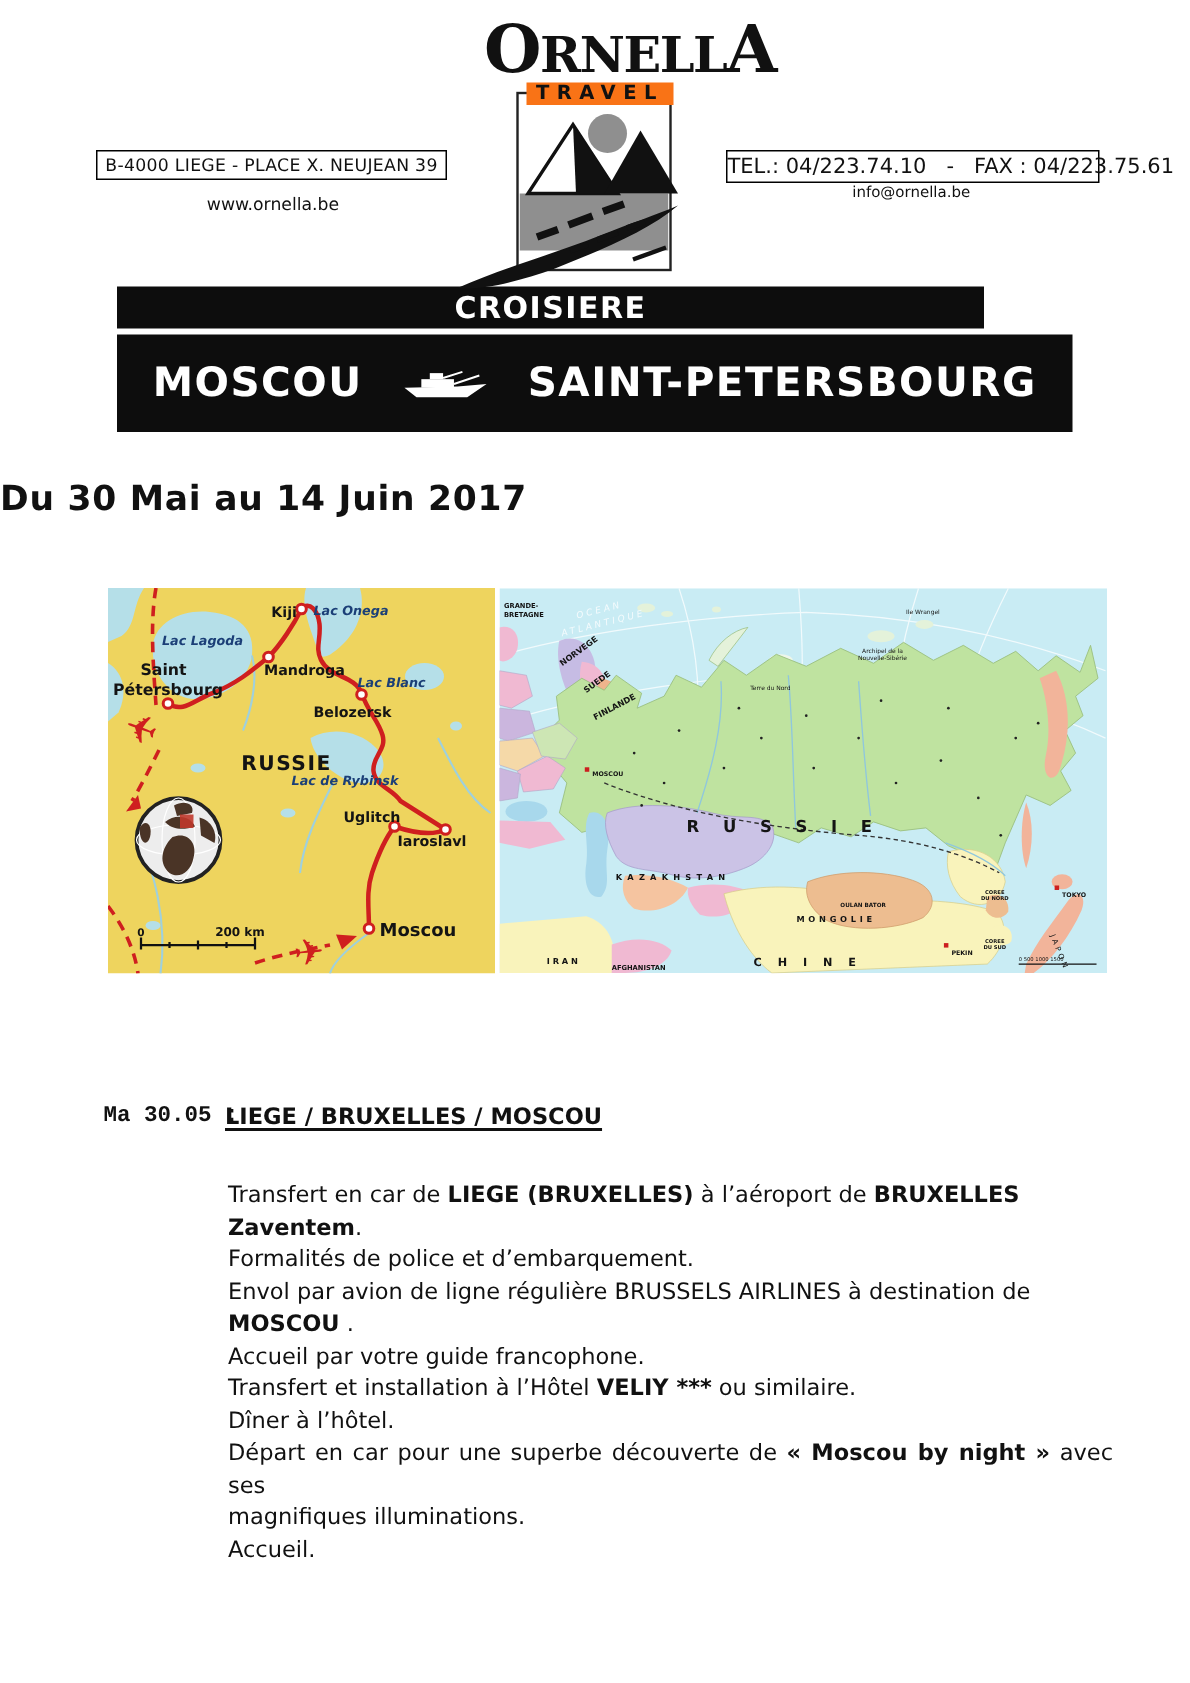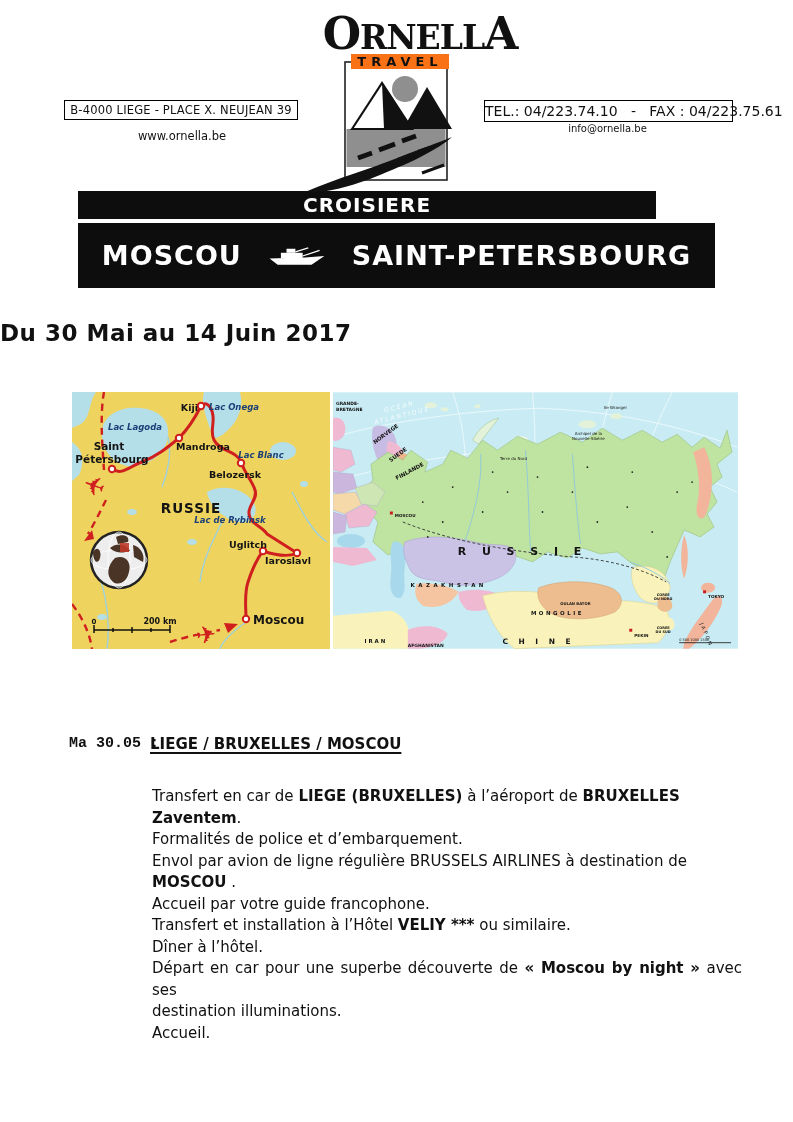--- a/index.html
+++ b/index.html
@@ -295,18 +295,18 @@
     <span class="itin-title">LIEGE / BRUXELLES / MOSCOU</span>
   </div>
   <div class="itin-body comic" id="itinerary-body">
       <div class="itin-line"><span>Transfert en car de </span><span class="b">LIEGE (BRUXELLES)</span><span> à l’aéroport de </span><span class="b">BRUXELLES Zaventem</span><span>.</span></div>
       <div class="itin-line"><span>Formalités de police et d’embarquement.</span></div>
       <div class="itin-line"><span>Envol par avion de ligne régulière BRUSSELS AIRLINES à destination de </span><span class="b">MOSCOU</span><span> .</span></div>
       <div class="itin-line"><span>Accueil par votre guide francophone.</span></div>
       <div class="itin-line"><span>Transfert et installation à l’Hôtel </span><span class="b">VELIY ***</span><span> ou similaire.</span></div>
       <div class="itin-line"><span>Dîner à l’hôtel.</span></div>
       <div class="itin-line justify"><span>Départ en car pour une superbe découverte de </span><span class="b">« Moscou by night »</span><span> avec ses</span></div>
-      <div class="itin-line"><span>destination illuminations.</span></div>
+      <div class="itin-line"><span>magnifiques illuminations.</span></div>
       <div class="itin-line"><span>Accueil.</span></div>
     </div>
 
 
 </div>
 
 </body></html>

